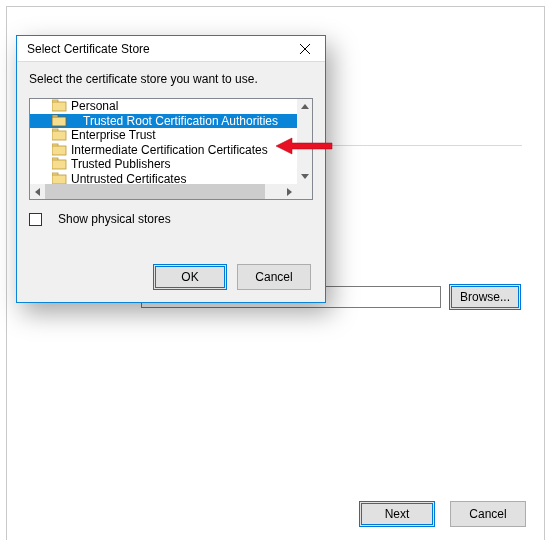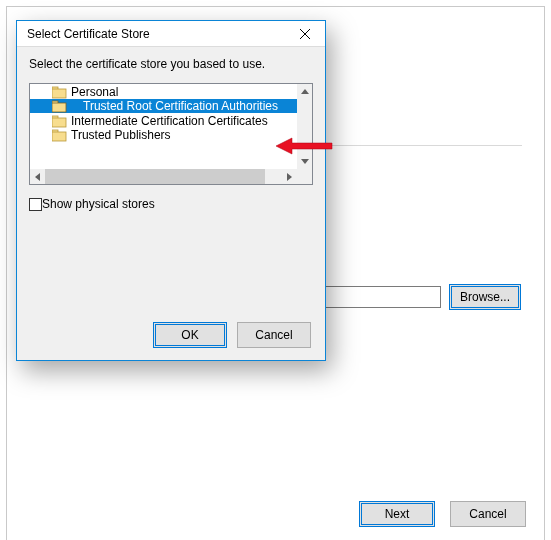--- a/index.html
+++ b/index.html
@@ -73,23 +73,23 @@
     right: 18px;
     bottom: 14px;
     display: flex;
     gap: 15px;
   }
 
   
   .modal {
     position: absolute;
     left: 16px;
-    top: 20px;
+    top: 35px;
     width: 310px;
-    height: 341px;
+    height: 268px;
     border: 1px solid #0a84d6;
     background: #fff;
     box-shadow: 6px 10px 24px rgba(0,0,0,0.35);
     z-index: 20;
   }
   .modal-titlebar {
     display: flex;
     align-items: center;
     height: 26px;
     padding: 0 6px 0 10px;
@@ -127,21 +127,21 @@
   }
   .tree-items {
     position: absolute;
     left: 0;
     top: 0;
     right: 15px;
     bottom: 15px;
   }
   .tree-item {
     display: flex;
-    align-items: flex-end;
+    align-items: flex-start;
     height: 14.5px;
     padding-left: 22px;
     font-size: 12px;
     white-space: nowrap;
     cursor: pointer;
   }
   .tree-item.partial { height: 12px; overflow: hidden; }
   .tree-item.selected {
     background: #0a84d6;
     color: #fff;
@@ -211,21 +211,21 @@
     right: 0;
     bottom: 0;
     width: 15px;
     height: 15px;
     background: #f0f0f0;
   }
 
   .check-row {
     display: flex;
     align-items: center;
-    gap: 0;
+    gap: 16px;
     margin-top: 12px;
     font-size: 12px;
     cursor: pointer;
   }
   .check-box {
     width: 13px;
     height: 13px;
     border: 1px solid #333;
     background: #fff;
   }
@@ -276,21 +276,21 @@
   <div class="modal-titlebar">
     <span class="modal-title">Select Certificate Store</span>
     <span class="close-btn">
       <svg viewBox="0 0 10 10">
         <line x1="0" y1="0" x2="10" y2="10" stroke="#000" stroke-width="1"></line>
         <line x1="10" y1="0" x2="0" y2="10" stroke="#000" stroke-width="1"></line>
       </svg>
     </span>
   </div>
   <div class="modal-body">
-    <div class="prompt">Select the certificate store you based to use.</div>
+    <div class="prompt">Select the certificate store you want to use.</div>
 
     <div class="tree-wrap">
       <div class="tree">
         <div class="tree-items">
           <div class="tree-item">
             <span class="folder">
               <svg viewBox="0 0 15 13">
                   <rect class="tab" x="0" y="1" width="6" height="3" fill="#f7dd8e" stroke="#ba9a3a" stroke-width="0.8"></rect>
                   <rect class="body" x="0" y="3" width="14" height="9" fill="#f7dd8e" stroke="#ba9a3a" stroke-width="0.8"></rect>
                 </svg>
@@ -306,30 +306,48 @@
             </span>
             <span>Trusted Root Certification Authorities</span>
           </div>
           <div class="tree-item">
             <span class="folder">
               <svg viewBox="0 0 15 13">
                   <rect class="tab" x="0" y="1" width="6" height="3" fill="#f7dd8e" stroke="#ba9a3a" stroke-width="0.8"></rect>
                   <rect class="body" x="0" y="3" width="14" height="9" fill="#f7dd8e" stroke="#ba9a3a" stroke-width="0.8"></rect>
                 </svg>
             </span>
+            <span>Enterprise Trust</span>
+          </div>
+          <div class="tree-item">
+            <span class="folder">
+              <svg viewBox="0 0 15 13">
+                  <rect class="tab" x="0" y="1" width="6" height="3" fill="#f7dd8e" stroke="#ba9a3a" stroke-width="0.8"></rect>
+                  <rect class="body" x="0" y="3" width="14" height="9" fill="#f7dd8e" stroke="#ba9a3a" stroke-width="0.8"></rect>
+                </svg>
+            </span>
             <span>Intermediate Certification Certificates</span>
           </div>
           <div class="tree-item">
             <span class="folder">
               <svg viewBox="0 0 15 13">
                   <rect class="tab" x="0" y="1" width="6" height="3" fill="#f7dd8e" stroke="#ba9a3a" stroke-width="0.8"></rect>
                   <rect class="body" x="0" y="3" width="14" height="9" fill="#f7dd8e" stroke="#ba9a3a" stroke-width="0.8"></rect>
                 </svg>
             </span>
             <span>Trusted Publishers</span>
+          </div>
+          <div class="tree-item partial">
+            <span class="folder">
+              <svg viewBox="0 0 15 13">
+                  <rect class="tab" x="0" y="1" width="6" height="3" fill="#f7dd8e" stroke="#ba9a3a" stroke-width="0.8"></rect>
+                  <rect class="body" x="0" y="3" width="14" height="9" fill="#f7dd8e" stroke="#ba9a3a" stroke-width="0.8"></rect>
+                </svg>
+            </span>
+            <span>Untrusted Certificates</span>
           </div>
         </div>
         <div class="vscroll">
           <div class="arrow up">
               <svg width="8" height="5" viewBox="0 0 8 5">
                 <polygon points="4,0 8,5 0,5" fill="#606060"></polygon>
               </svg>
             </div>
           <div class="arrow down">
               <svg width="8" height="5" viewBox="0 0 8 5">

